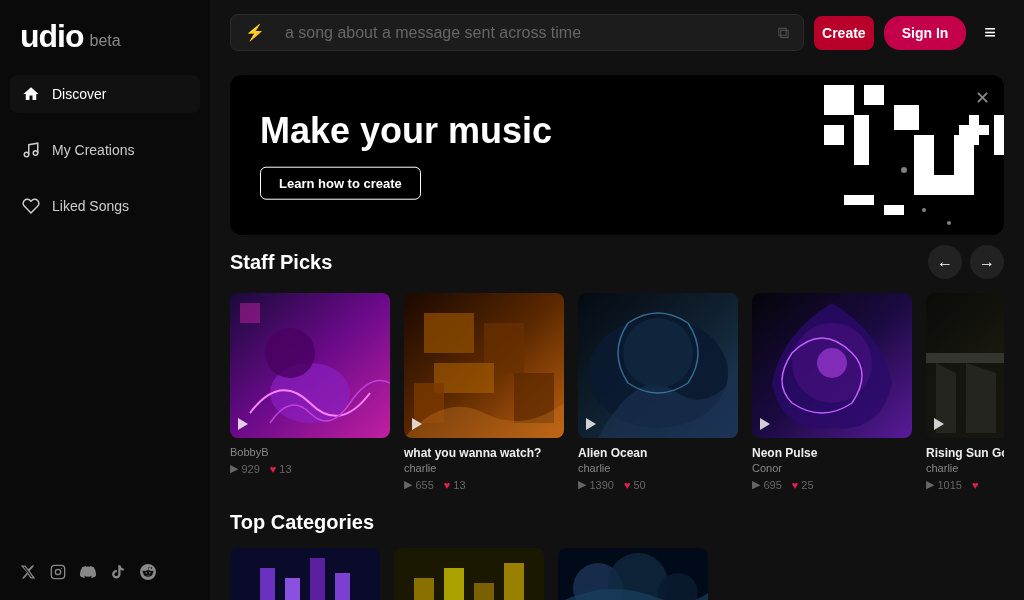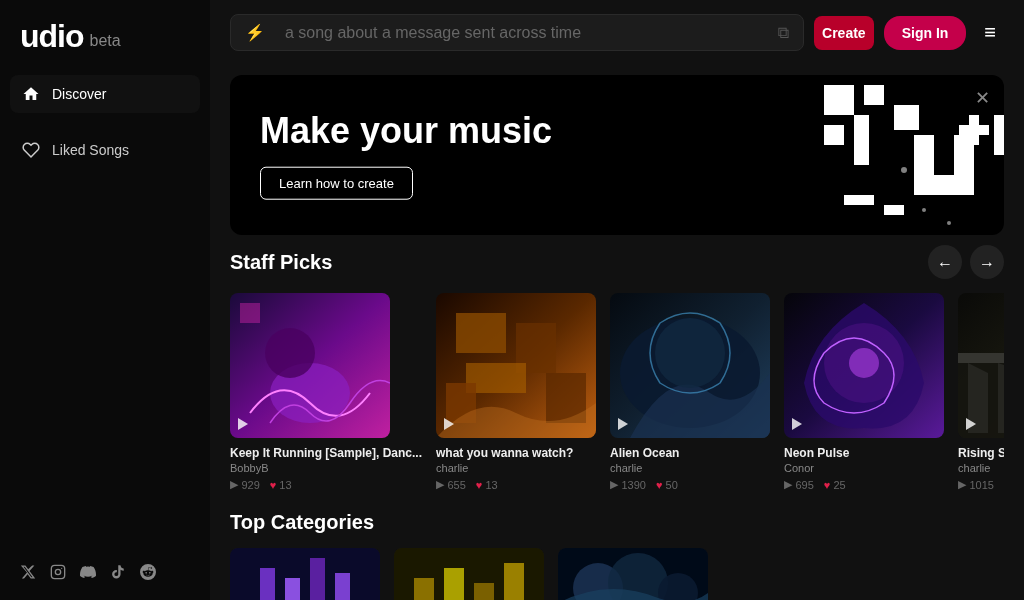--- a/index.html
+++ b/index.html
@@ -175,20 +175,21 @@
     }
     .learn-btn {
       background: transparent;
       color: #fff;
       border: 1.5px solid #fff;
       border-radius: 6px;
       padding: 8px 18px;
       font-size: 13px;
       cursor: pointer;
       white-space: nowrap;
+      font-weight: bold;
     }
     .hero-close {
       position: absolute;
       top: 12px;
       right: 14px;
       color: #888;
       font-size: 18px;
       cursor: pointer;
       z-index: 3;
       background: transparent;
@@ -322,20 +323,28 @@
     <span class="logo-text">udio</span>
     <span class="beta-badge">beta</span>
   </div>
 
   <nav class="nav-items">
     <div class="nav-item active">
       <svg viewBox="0 0 24 24" fill="currentColor">
         <path d="M10 20v-6h4v6h5v-8h3L12 3 2 12h3v8z"></path>
       </svg>
       <span>Discover</span>
+    </div>
+    <div class="nav-item">
+      <svg viewBox="0 0 24 24" fill="none" stroke="currentColor" stroke-width="2">
+        <path d="M9 18V5l12-2v13"></path>
+        <circle cx="6" cy="18" r="3"></circle>
+          <circle cx="18" cy="16" r="3"></circle>
+      </svg>
+      <span>My Creations</span>
     </div>
     <div class="nav-item">
       <svg viewBox="0 0 24 24" fill="none" stroke="currentColor" stroke-width="2">
         <path d="M20.84 4.61a5.5 5.5 0 0 0-7.78 0L12 5.67l-1.06-1.06a5.5 5.5 0 0 0-7.78 7.78l1.06 1.06L12 21.23l7.78-7.78 1.06-1.06a5.5 5.5 0 0 0 0-7.78z"></path>
       </svg>
       <span>Liked Songs</span>
     </div>
   </nav>
 
   <div class="sidebar-bottom">
@@ -436,21 +445,20 @@
               </defs>
       <rect width="160" height="145" fill="url(#g0a)"></rect>
       <ellipse cx="80" cy="100" rx="40" ry="30" fill="#8a20c0" opacity="0.7"></ellipse>
       <path d="M20 120 Q50 80 80 110 Q110 140 140 100" stroke="#ff80ff" stroke-width="2" fill="none"></path>
       <circle cx="60" cy="60" r="25" fill="#4a0060" opacity="0.8"></circle>
       <path d="M40 130 Q60 100 80 120 Q100 140 120 110 Q140 80 160 90" stroke="#c040e0" stroke-width="1.5" fill="none"></path>
       <rect x="10" y="10" width="20" height="20" fill="#c020a0" opacity="0.5"></rect>
     </svg>
       <div class="play-triangle"></div>
     </div>
-    <div class="song-title">Keep It Running [Sample], Danc...</div>
     <div class="song-author">BobbyB</div>
     <div class="song-stats">
       <div class="stat-item">
         <span>▶</span>
         <span>929</span>
       </div>
       <div class="stat-item">
         <span style="color:#e0204a;">♥</span>
         <span>13</span>
       </div>

